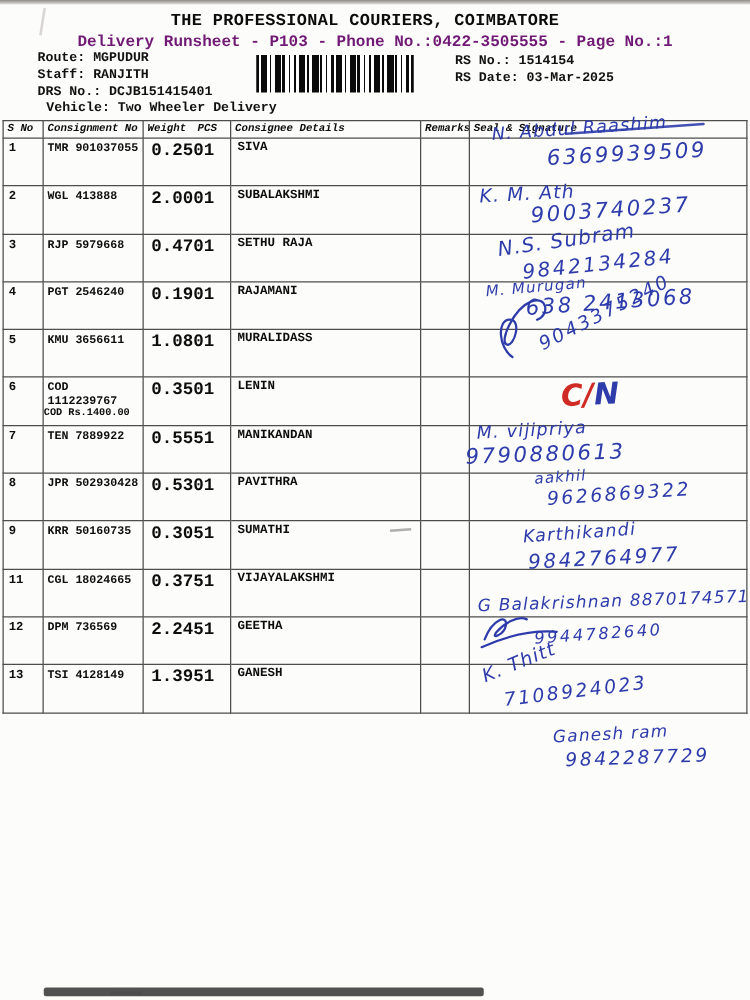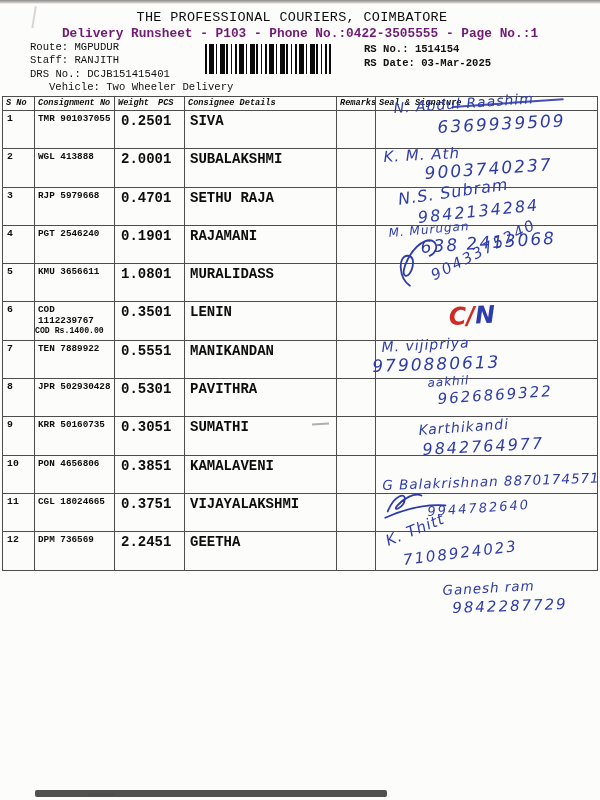--- a/index.html
+++ b/index.html
@@ -10,44 +10,44 @@
   .scan-top{position:absolute;left:0;top:0;width:600px;height:4px;
     background:linear-gradient(180deg,#8f8d8a 0%,#c4c2bf 60%,rgba(255,255,255,0) 100%);}
   .pencil-mark{position:absolute;left:33px;top:7px;width:9px;height:22px;
     border-left:2px solid #b9b7b3;transform:rotate(9deg);opacity:.55;}
   .scan-bottom{position:absolute;left:35px;top:790px;width:352px;height:7px;
     background:#3e3e3e;border-radius:2px;opacity:.9;}
   .smudge{position:absolute;left:88px;top:793px;width:26px;height:3px;background:#d8d6d2;border-radius:2px;}
 
   
   .title{position:absolute;left:0;top:10px;width:584px;text-align:center;
-    font-size:13.5px;font-weight:normal;color:#0c0c0c;letter-spacing:.3px;}
+    font-size:13.5px;font-weight:bold;color:#0c0c0c;letter-spacing:.3px;}
   .subtitle{position:absolute;left:0;top:26px;width:600px;text-align:center;
     font-size:12.8px;font-weight:bold;color:#701a75;}
-  .info-left{position:absolute;left:30px;top:41px;font-size:10.6px;font-weight:normal;color:#111;line-height:13.4px;}
-  .info-left .indent{padding-left:7px;margin-left:12px;}
+  .info-left{position:absolute;left:30px;top:41px;font-size:10.6px;font-weight:bold;color:#111;line-height:13.4px;}
+  .info-left .indent{padding-left:7px;}
   .info-right{position:absolute;left:364px;top:42px;font-size:10.6px;font-weight:bold;color:#111;line-height:14px;}
   .barcode{position:absolute;left:205px;top:44px;width:126px;height:30px;
     background:repeating-linear-gradient(90deg,
       #0a0a0a 0 2px,#fff 2px 4px,#0a0a0a 4px 9px,#fff 9px 11px,
       #0a0a0a 11px 12px,#fff 12px 15px,#0a0a0a 15px 20px,#fff 20px 21px,
       #0a0a0a 21px 23px,#fff 23px 26px,#0a0a0a 26px 27px,#fff 27px 30px);}
 
   
   table.runsheet{position:absolute;left:2px;top:96px;width:595px;border-collapse:collapse;table-layout:fixed;}
   table.runsheet td,table.runsheet th{border:1px solid #4d4d4d;vertical-align:top;overflow:hidden;
     font-family:"Liberation Mono","DejaVu Sans Mono",monospace;color:#0d0d0d;}
   table.runsheet th{height:12px;font-size:8.6px;font-weight:bold;text-align:left;padding:1px 1px 0 3px;white-space:nowrap;font-style:italic;}
   th.th-seal{text-align:center;}
   td.c-sno{padding:2px 0 0 4px;font-size:9.8px;font-weight:bold;}
   td.c-con{padding:2px 0 0 3px;font-size:9.3px;font-weight:bold;position:relative;}
   td.c-con .cod{position:absolute;left:0px;top:24px;font-size:8.2px;font-weight:bold;white-space:nowrap;}
   td.c-wt{padding:2px 0 0 6px;font-size:14px;font-weight:bold;}
   td.c-wt .w{display:inline-block;width:42px;}
-  td.c-name{padding:2px 0 0 5px;font-size:14px;font-weight:bold;}
+  td.c-name{padding:2px 0 0 5px;font-size:10px;font-weight:bold;}
   td.c-rem,td.c-seal{padding:0;}
   .wt-head .w{display:inline-block;width:40px;}
 
   
   .sig{position:absolute;font-family:"DejaVu Sans",sans-serif;font-style:italic;white-space:nowrap;transform-origin:left top;}
   .sig-strike{position:absolute;height:2px;background:#2e3cab;transform-origin:left top;border-radius:2px;opacity:.9;}
   .dash-mark{position:absolute;left:312px;top:423px;width:17px;height:2px;background:#9a9a98;transform:rotate(-4deg);opacity:.8;}
   svg.scrib{position:absolute;overflow:visible;}
 </style>
 </head>
@@ -161,40 +161,40 @@
         </tr>
         <tr style="height: 38.3px;">
           <td class="c-sno">9</td>
           <td class="c-con">KRR 50160735</td>
           <td class="c-wt"><span class="w">0.305</span><span>1</span></td>
           <td class="c-name">SUMATHI</td>
           <td class="c-rem"></td>
           <td class="c-seal"></td>
         </tr>
         <tr style="height: 38.3px;">
-          <td class="c-sno">10</td>
-          <td class="c-con">PON 4656806</td>
-          <td class="c-wt"><span class="w">0.385</span><span>1</span></td>
-          <td class="c-name">KAMALAVENI</td>
-          <td class="c-rem"></td>
-          <td class="c-seal"></td>
-        </tr>
-        <tr style="height: 38.3px;">
           <td class="c-sno">11</td>
           <td class="c-con">CGL 18024665</td>
           <td class="c-wt"><span class="w">0.375</span><span>1</span></td>
           <td class="c-name">VIJAYALAKSHMI</td>
           <td class="c-rem"></td>
           <td class="c-seal"></td>
         </tr>
         <tr style="height: 38.3px;">
           <td class="c-sno">12</td>
           <td class="c-con">DPM 736569</td>
           <td class="c-wt"><span class="w">2.245</span><span>1</span></td>
           <td class="c-name">GEETHA</td>
+          <td class="c-rem"></td>
+          <td class="c-seal"></td>
+        </tr>
+        <tr style="height: 38.3px;">
+          <td class="c-sno">13</td>
+          <td class="c-con">TSI 4128149</td>
+          <td class="c-wt"><span class="w">1.395</span><span>1</span></td>
+          <td class="c-name">GANESH</td>
           <td class="c-rem"></td>
           <td class="c-seal"></td>
         </tr>
       </tbody>
   </table>
 
   <div id="sig-layer">
       <div class="sig" style="left: 393px; top: 100px; font-size: 14px; color: rgb(46, 60, 171); transform: rotate(-4deg); letter-spacing: 1px;">N. Abdul Raashim</div>
       <div class="sig" style="left: 437px; top: 117px; font-size: 17px; color: rgb(46, 60, 171); transform: rotate(-3deg); letter-spacing: 2px;">6369939509</div>
       <div class="sig-strike" style="left: 452px; top: 106px; width: 112px; transform: rotate(-4deg);"></div>

